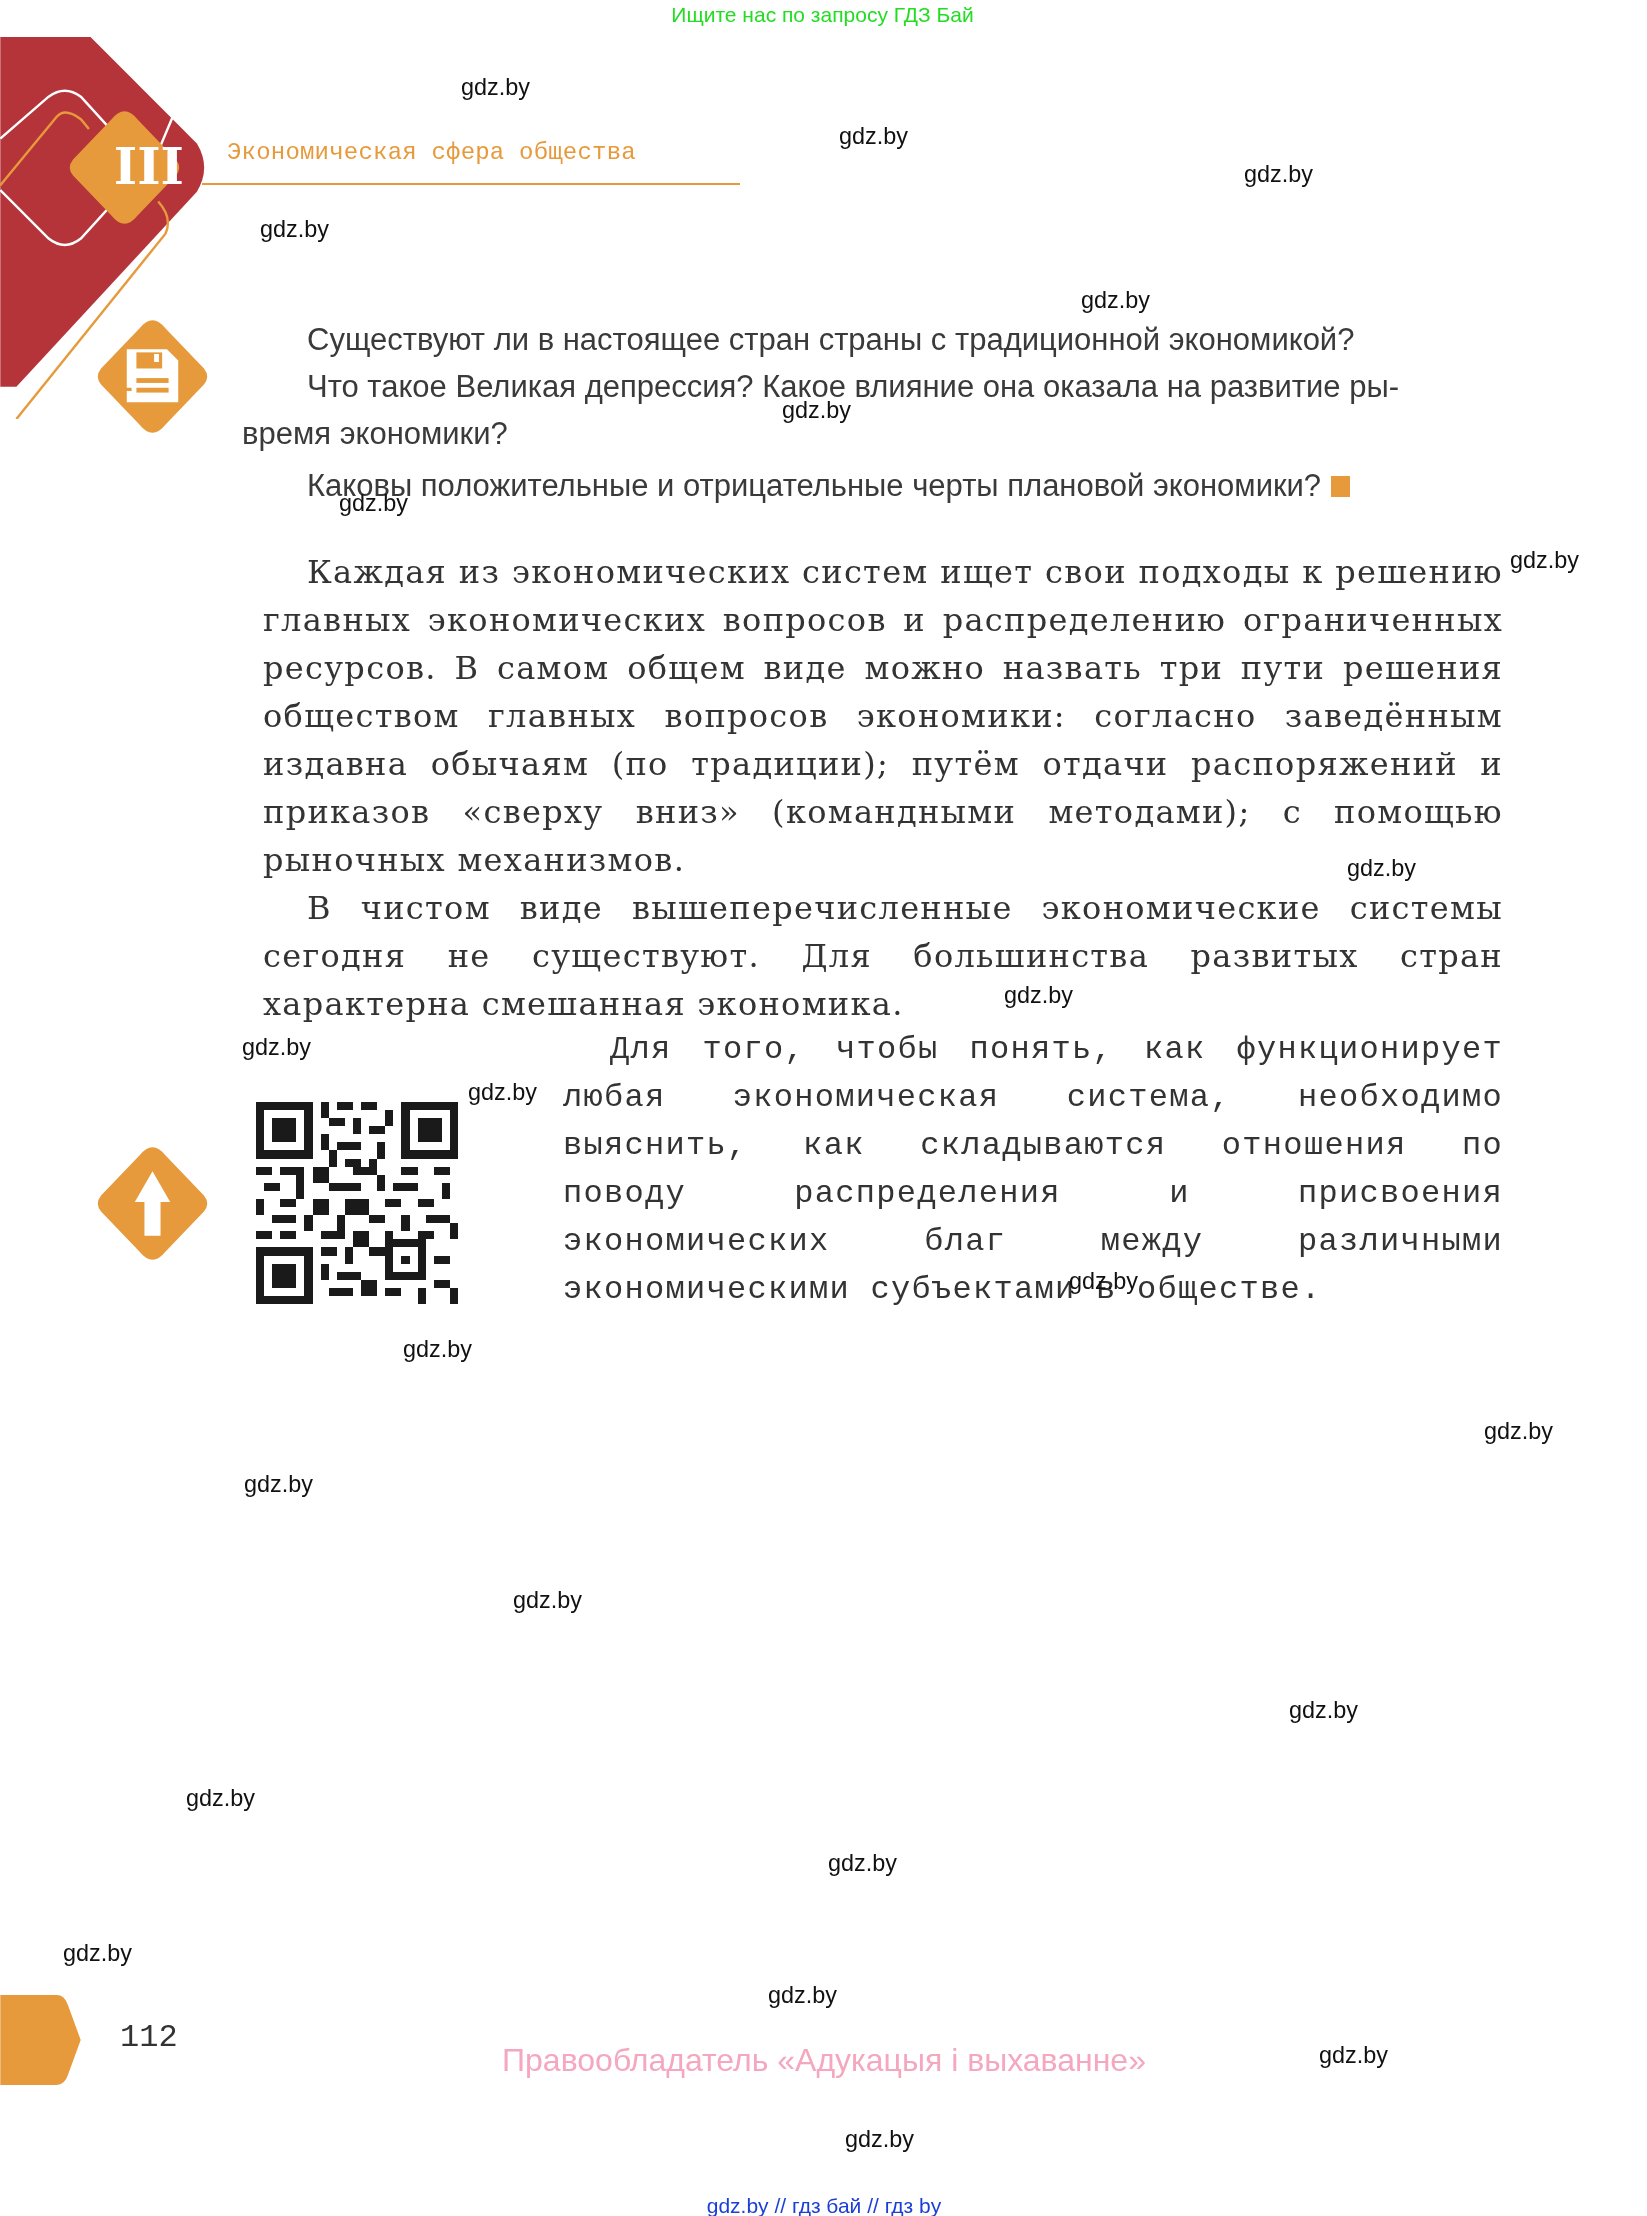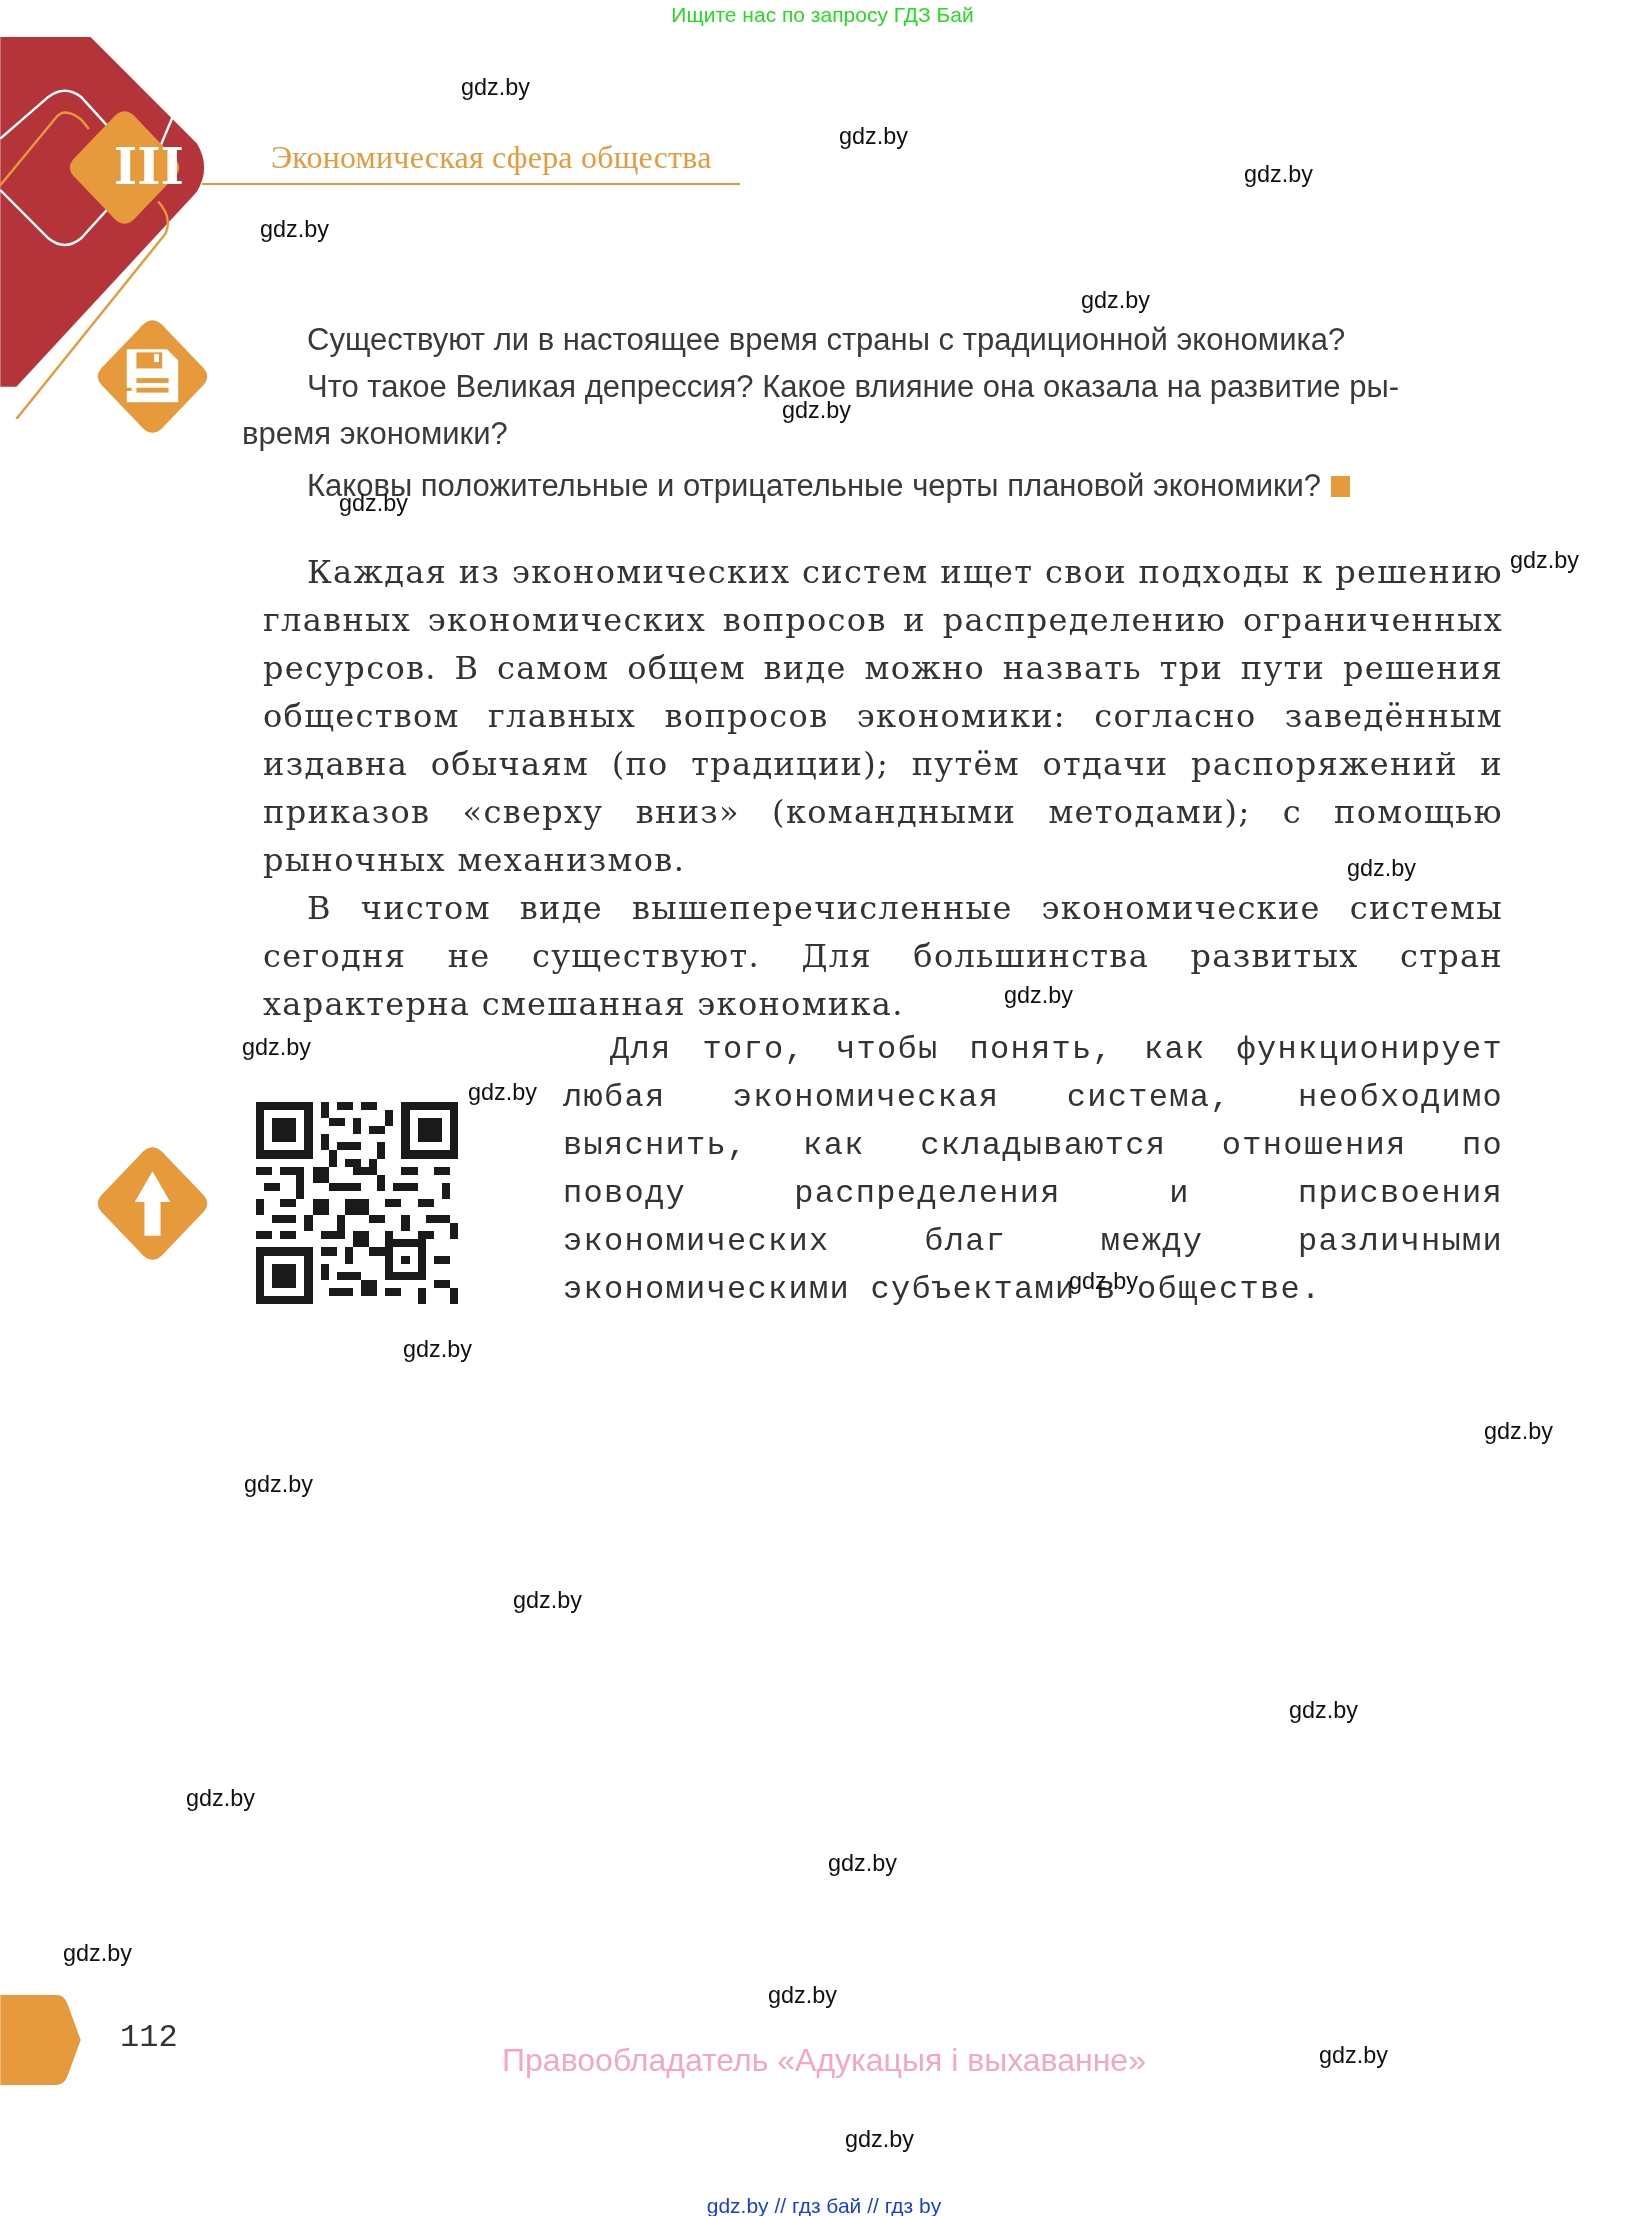--- a/index.html
+++ b/index.html
@@ -1,20 +1,20 @@
 <!DOCTYPE html>
 <html style="font-size:13px"><head>
 <meta charset="utf-8">
 <style>
   html, body { margin:0; padding:0; background:#ffffff; }
   body { width:1648px; height:2216px; position:relative; overflow:hidden; font-family:"Liberation Sans", sans-serif; }
   .abs { position:absolute; }
   .top-search { left:0; width:1645px; top:3.2px; text-align:center; color:#22dd22; font-size:21px; font-family:"Liberation Sans", sans-serif; }
   .banner { left:0; top:0; width:339px; height:419px; }
-  .chapter-title { left:227px; top:139px; color:#e69a3c; font-size:32px; font-family:Liberation Serif, serif; white-space:nowrap; letter-spacing:0.2px;margin-left:44px; }
+  .chapter-title { left:227px; top:139px; color:#e69a3c; font-size:24px; font-family:Liberation Mono, monospace; white-space:nowrap; letter-spacing:0.2px; }
   .chapter-rule { left:202px; top:183px; width:538px; height:2.4px; background:#e69a3c; }
   .questions { left:307px; top:316px; width:1210px; color:#3a3a3a; font-size:31px; font-family:"Liberation Sans", sans-serif; line-height:47px; }
   .questions p { margin:0 0 0 0; }
   .questions .q { text-indent:0; }
   .questions .cont { margin-left:0px; }
   .end-mark { display:inline-block; width:19.4px; height:21px; background:#e69a3c; margin-left:9.7px; vertical-align:-1.6px; }
   .body-text { color:#333333; font-family:"DejaVu Serif", serif; font-size:32px; line-height:48px; text-align:justify; letter-spacing:1.3px; }
   .body-text p { margin:0; text-indent:44px; }
   .para-block { left:263px; top:548px; width:1240px; }
   .para-side { left:563px; top:1026px; width:940px; }
@@ -55,21 +55,21 @@
 <svg class="icon-diamond" style="left:93px;top:317px;" width="119" height="119" viewBox="0 0 148 148">
   <path d="M74,4 Q82,4 90,14 L138,64 Q146,74 138,84 L90,134 Q82,144 74,144 Q66,144 58,134 L10,84 Q2,74 10,64 L58,14 Q66,4 74,4 Z" fill="#e69a3c"></path>
   <path d="M42,40 L92,40 L106,54 L106,106 L42,106 L42,92 L48,92 L48,88 L42,88 Z" fill="#ffffff"></path>
   <rect x="54" y="44" width="32" height="20" fill="#e69a3c"></rect>
   <rect x="76" y="46" width="6" height="10" fill="#ffffff"></rect>
   <rect x="54" y="76" width="40" height="6" fill="#e69a3c"></rect>
   <rect x="54" y="88" width="40" height="6" fill="#e69a3c"></rect>
 </svg>
 
 <div class="abs questions">
-  <p class="q">Существуют ли в настоящее время страны с традиционной экономика?</p>
+  <p class="q">Существуют ли в настоящее стран страны с традиционной экономикой?</p>
   <p class="q">Что такое Великая депрессия? Какое влияние она оказала на развитие ры-</p>
   <p class="cont" style="margin-left:-65px;">время экономики?</p>
   <p class="q" style="margin-top:4.8px;"><span>Каковы положительные и отрицательные черты плановой экономики?</span><span class="end-mark"></span></p>
 </div>
 
 <div class="abs body-text para-block">
   <p>Каждая из экономических систем ищет свои подходы к решению главных экономических вопросов и распределению ограниченных ресурсов. В самом общем виде можно назвать три пути решения обществом главных вопросов экономики: согласно заведённым издавна обычаям (по традиции); путём отдачи распоряжений и приказов «сверху вниз» (командными методами); с помощью рыночных механизмов.</p>
   <p>В чистом виде вышеперечисленные экономические системы сегодня не существуют. Для большинства развитых стран характерна смешанная экономика.</p>
 </div>
 

